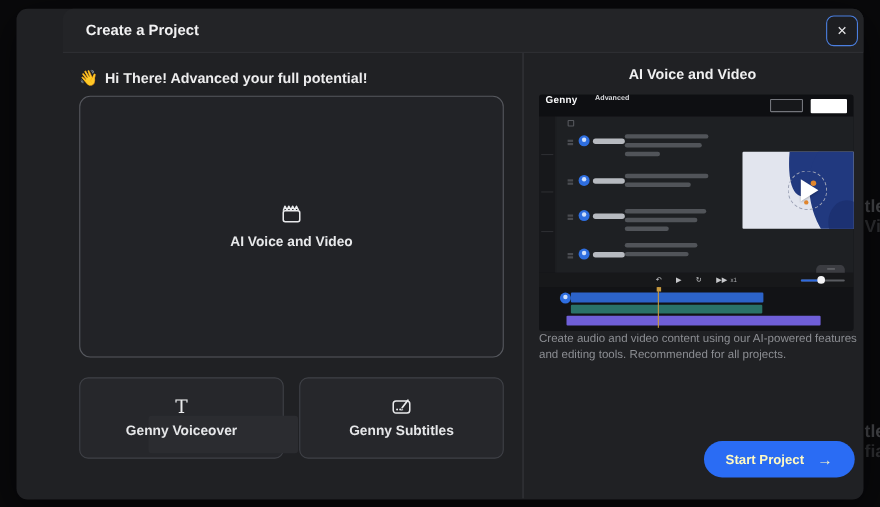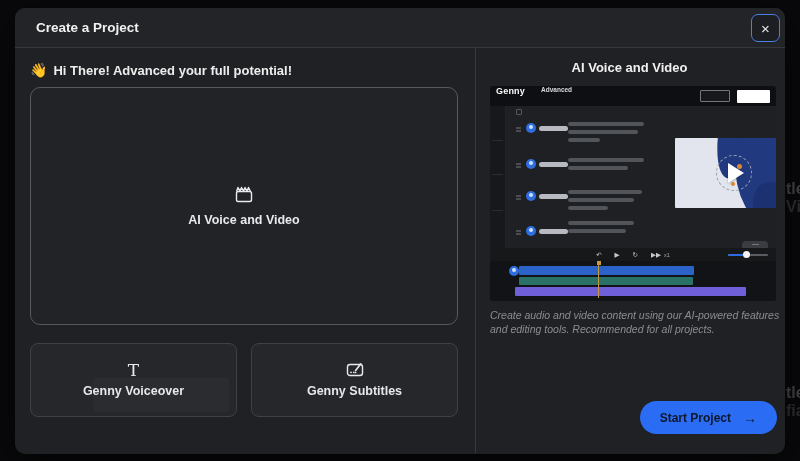--- a/index.html
+++ b/index.html
@@ -6,21 +6,21 @@
   html,body { width:800px; height:461px; overflow:hidden; background:#09090b;
     font-family:"Liberation Sans", sans-serif; position:relative; }
 
   
   .bg-frag { position:absolute; left:786px; width:14px; overflow:hidden; color:#46474b;
     font-size:16px; font-weight:bold; white-space:nowrap; }
   .bg-frag.dim { color:#303134; }
 
   
   .modal { position:absolute; left:15px; top:8px; width:770px; height:446px;
-    background:#202124; border-radius:10px; box-shadow:0 10px 40px rgba(0,0,0,.6); }
+    background:#202124; border-radius:10px; box-shadow:0 10px 40px rgba(0,0,0,.6);padding-left:42px; }
   .modal-header { height:40px; background:#232427; border-bottom:1px solid #37383c;
     border-radius:10px 10px 0 0; display:flex; align-items:center; padding:0 21px; position:relative; }
   .modal-title { color:#f1f1f2; font-size:13.5px; font-weight:bold; }
   .close-btn { position:absolute; top:6px; right:5px; width:29px; height:28px;
     border:1.5px solid #4b7fe0; border-radius:7px; background:#1d1e21; color:#e8e8ea;
     display:flex; align-items:center; justify-content:center; font-size:15px; cursor:pointer; }
 
   .modal-body { display:flex; height:405px; }
 
   
@@ -101,24 +101,24 @@
   .pv-timeline { height:40px; background:#121316; position:relative; }
   .tl-avatar { position:absolute; left:19px; top:5px; width:10px; height:10px; border-radius:50%; background:#2e6ee0; }
   .tl-avatar:after { content:""; position:absolute; left:3px; top:2px; width:4px; height:4px; border-radius:50%; background:#cfe0fb; }
   .tl-track { position:absolute; border-radius:1px; }
   .tl-blue   { left:29px; top:5px;  width:175px; height:9px;  background:#2c63c9; }
   .tl-teal   { left:29px; top:16px; width:174px; height:8px;  background:#2a7268; }
   .tl-purple { left:25px; top:26px; width:231px; height:9px;  background:#6f5fd8; }
   .tl-playhead { position:absolute; left:108px; top:0; width:1px; height:37px; background:#c89a3f; }
   .tl-playhead:before { content:""; position:absolute; left:-1.5px; top:0; width:4px; height:4px; background:#c89a3f; }
 
-  .description { margin-top:7px; width:292px; color:#8b8d92; font-size:10.5px; line-height:1.38;font-style:italic; }
+  .description { margin-top:0; width:292px; color:#8b8d92; font-size:10.5px; line-height:1.38; }
 
   .start-btn { position:absolute; right:8px; bottom:19px; background:#2a6cf4; border:none;
-    color:#0f172a; font-family:inherit; font-size:12px; font-weight:bold; padding:0 20px; height:33px;
+    color:#fef9c3; font-family:inherit; font-size:12px; font-weight:bold; padding:0 20px; height:33px;
     border-radius:17px; display:flex; align-items:center; gap:12px; cursor:pointer; }
   .start-btn .arrow { font-size:14px; font-weight:normal; }
 
   svg.card-icon { display:block; }
 </style>
 </head>
 <body>
 
 <span class="bg-frag" style="top:180px">tle</span>
 <span class="bg-frag dim" style="top:198px">Vi</span>

